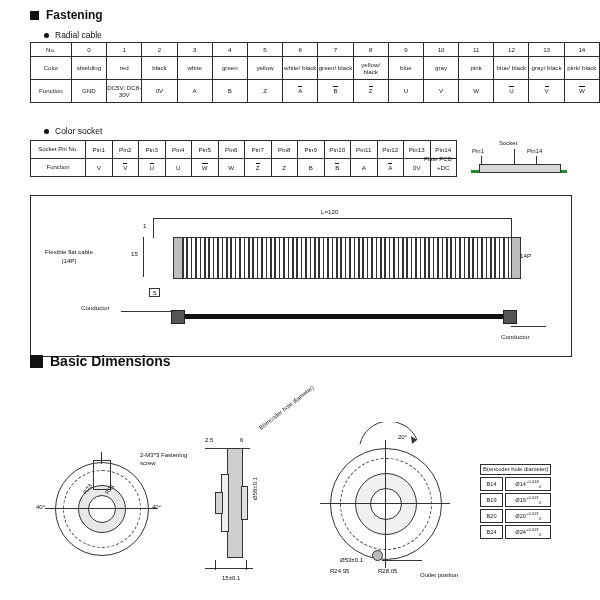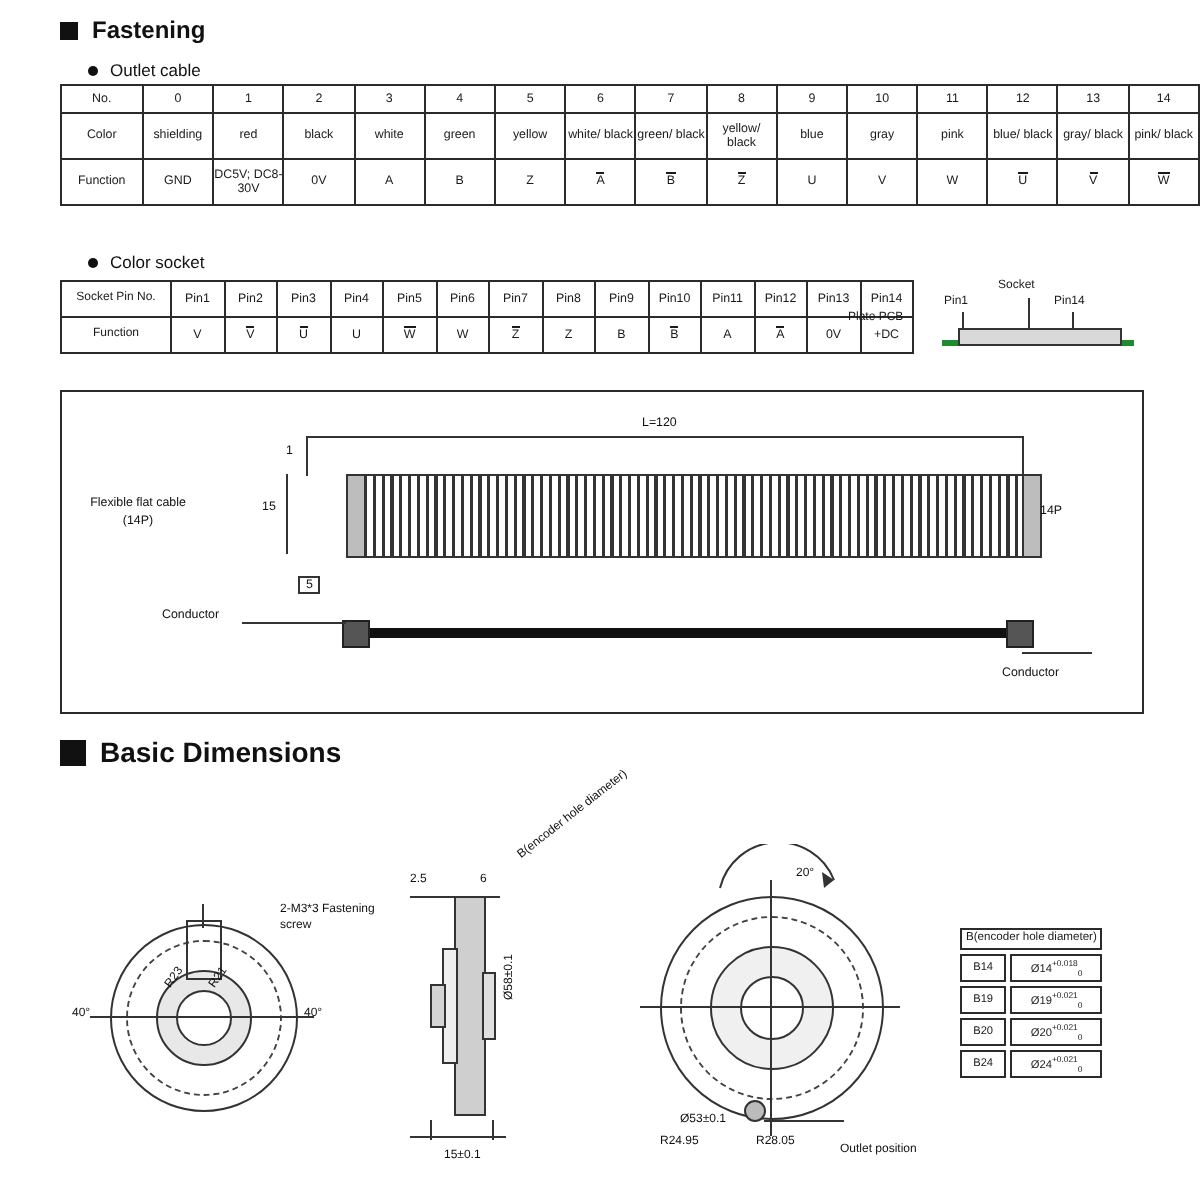--- a/index.html
+++ b/index.html
@@ -80,21 +80,21 @@
   }
   .ffc-tail{
     position:absolute;left:150px;top:118px;width:330px;height:5px;background:#111;
   }
   .ffc-tail-cap{position:absolute;top:114px;width:12px;height:12px;background:#555;border:1px solid #222;}
   .dimline{position:absolute;background:#333;}
   .vline{width:1px;}
   .hline{height:1px;}
 
   
-  #basic-dim{position:absolute;left:30px;top:368px;}
+  #basic-dim{position:absolute;left:30px;top:353px;}
   #dim-area{position:absolute;left:0px;top:400px;width:600px;height:200px;}
 
   .dwg-lbl{position:absolute;font-size:6px;color:#111;}
   .circle{position:absolute;border:1px solid #333;border-radius:50%;}
   .dashcircle{position:absolute;border:1px dashed #444;border-radius:50%;}
   .rect{position:absolute;border:1px solid #333;}
   .fillgray{background:#cfcfcf;}
 
   #btable{position:absolute;left:478px;top:462px;}
   #btable td{border:1px solid #2b2b2b;font-size:5.6px;text-align:center;padding:1px 2px;}
@@ -105,21 +105,21 @@
 </head>
 <body>
 
 <div id="connection" class="sec-title">
   <span class="sq s1"></span>
   <span>Fastening</span>
 </div>
 
 <div id="radial-cable-label" class="sub-title">
   <span class="bullet"></span>
-  <span>Outlet cable</span>
+  <span>Radial cable</span>
 </div>
 
 <table class="grid" id="cable-table">
   <tbody>
     <tr class="r1">
       <td class="hdr">No.</td>
       <td class="cell">0</td>
       <td class="cell">1</td>
       <td class="cell">2</td>
       <td class="cell">3</td>

